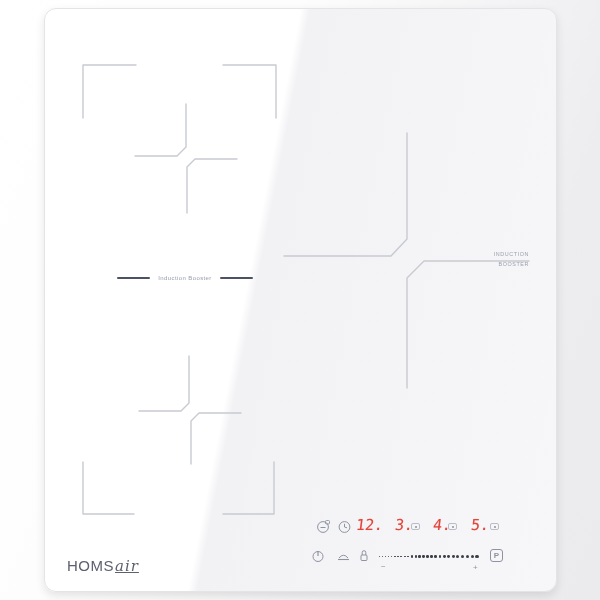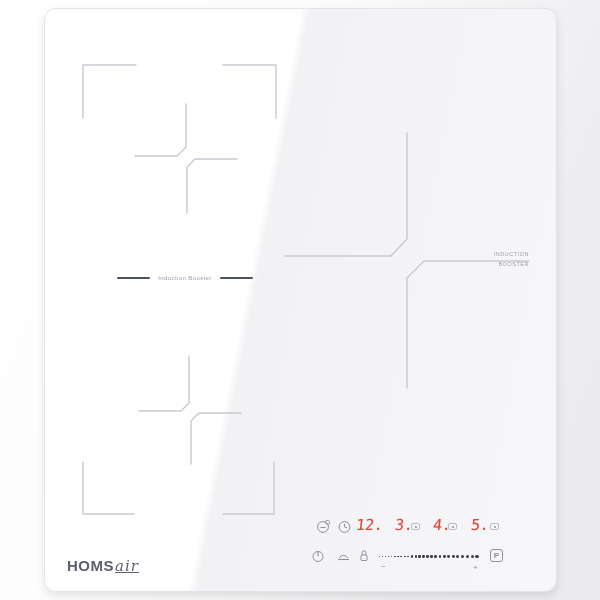--- a/index.html
+++ b/index.html
@@ -37,21 +37,21 @@
     font-size:8px;font-weight:bold;color:#8e93a0;}
   .slider{position:absolute;left:334px;top:543px;width:100px;height:9px;
     display:flex;align-items:center;justify-content:space-between;}
   .slider .dot{background:#3c3f47;border-radius:50%;flex:0 0 auto;}
   .sl-sign{position:absolute;font-size:8px;color:#8e93a0;line-height:8px;}
   .sl-minus{left:336px;top:554px;}
   .sl-plus{left:428px;top:555px;}
 
   
   .logo{position:absolute;left:22px;top:548px;white-space:nowrap;color:#5c6070;}
-  .logo-bold{font-size:15px;font-weight:bold;letter-spacing:.5px;}
+  .logo-bold{font-size:15px;font-weight:normal;letter-spacing:.5px;}
   .logo-script{font-family:"DejaVu Serif",serif;font-style:italic;font-size:15px;
     margin-left:1px;letter-spacing:1px;text-decoration:underline;}
 </style>
 </head>
 <body>
 
 <div class="scene">
   <div class="hob">
 
     <svg class="zones-svg" width="513" height="584" viewBox="0 0 513 584">

